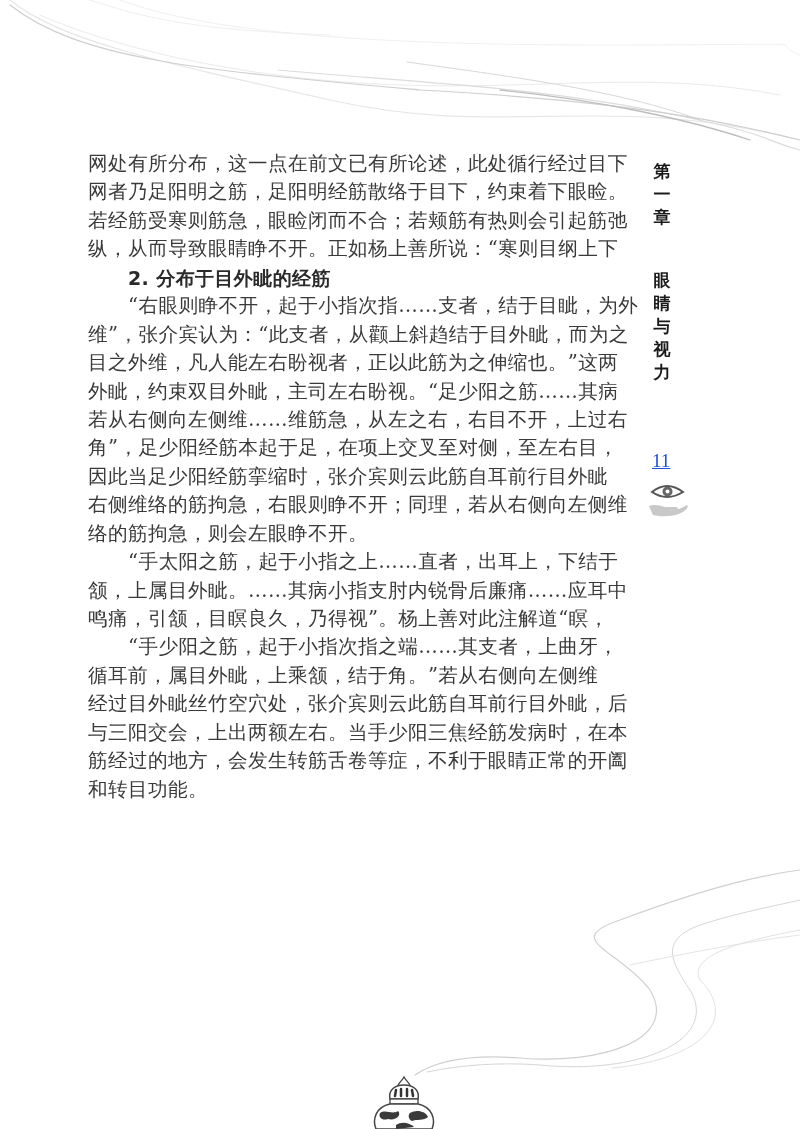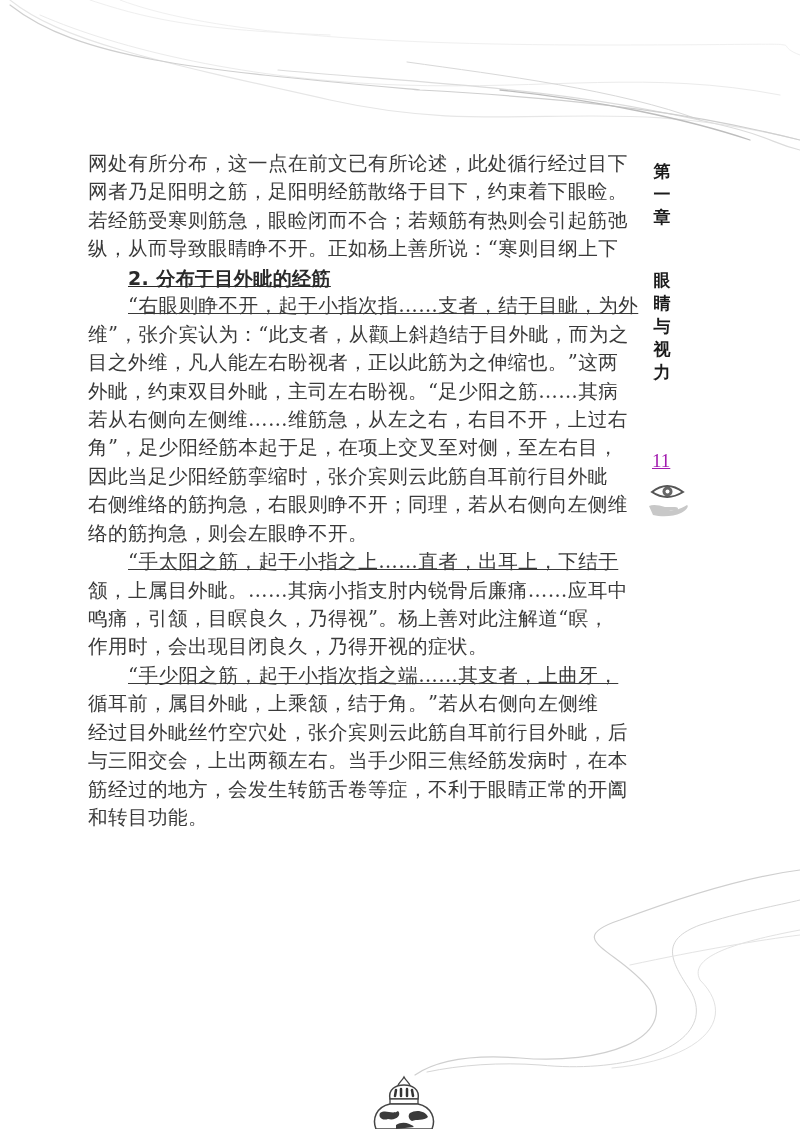--- a/index.html
+++ b/index.html
@@ -28,21 +28,21 @@
     width: 505px;
     font-size: 19.6px;
     line-height: 28.45px;
     letter-spacing: 0.4px;
   }
   .line {
     display: block;
     white-space: nowrap;
     height: 28.45px;
   }
-  .line.indent { padding-left: 40px; text-decoration: underline; }
+  .line.indent { padding-left: 40px; }
   .heading {
     font-family: "DejaVu Sans", "Liberation Sans", sans-serif;
     font-weight: bold;
     color: #2a2a2a;
     font-size: 19px;
   }
   .side-title {
     position: absolute;
     left: 650px;
     top: 160px;
@@ -55,21 +55,21 @@
     line-height: 23px;
   }
   .side-title .ch { display: block; }
   .side-title .gap { display: block; height: 40px; }
   .page-number {
     position: absolute;
     left: 652px;
     top: 450px;
     font-family: "Liberation Serif", "DejaVu Serif", serif;
     font-size: 19px;
-    color: #a21caf;
+    color: #1d4ed8;
     text-decoration: underline;
   }
   .eye-hand {
     position: absolute;
     left: 645px;
     top: 480px;
     width: 45px;
     height: 40px;
   }
 </style>
@@ -106,21 +106,20 @@
   <span class="line">目之外维，凡人能左右盼视者，正以此筋为之伸缩也。”这两</span>
   <span class="line">外眦，约束双目外眦，主司左右盼视。“足少阳之筋……其病</span>
   <span class="line">若从右侧向左侧维……维筋急，从左之右，右目不开，上过右</span>
   <span class="line">角”，足少阳经筋本起于足，在项上交叉至对侧，至左右目，</span>
   <span class="line">因此当足少阳经筋挛缩时，张介宾则云此筋自耳前行目外眦</span>
   <span class="line">右侧维络的筋拘急，右眼则睁不开；同理，若从右侧向左侧维</span>
   <span class="line">络的筋拘急，则会左眼睁不开。</span>
   <span class="line indent">“手太阳之筋，起于小指之上……直者，出耳上，下结于</span>
   <span class="line">颔，上属目外眦。……其病小指支肘内锐骨后廉痛……应耳中</span>
   <span class="line">鸣痛，引颔，目瞑良久，乃得视”。杨上善对此注解道“瞑，</span>
-  <span class="line">作用时，会出现目闭良久，乃得开视的症状。</span>
   <span class="line indent">“手少阳之筋，起于小指次指之端……其支者，上曲牙，</span>
   <span class="line">循耳前，属目外眦，上乘颔，结于角。”若从右侧向左侧维</span>
   <span class="line">经过目外眦丝竹空穴处，张介宾则云此筋自耳前行目外眦，后</span>
   <span class="line">与三阳交会，上出两额左右。当手少阳三焦经筋发病时，在本</span>
   <span class="line">筋经过的地方，会发生转筋舌卷等症，不利于眼睛正常的开阖</span>
   <span class="line">和转目功能。</span>
 </div>
 
 <div class="side-title">
   <span class="ch">第</span>

